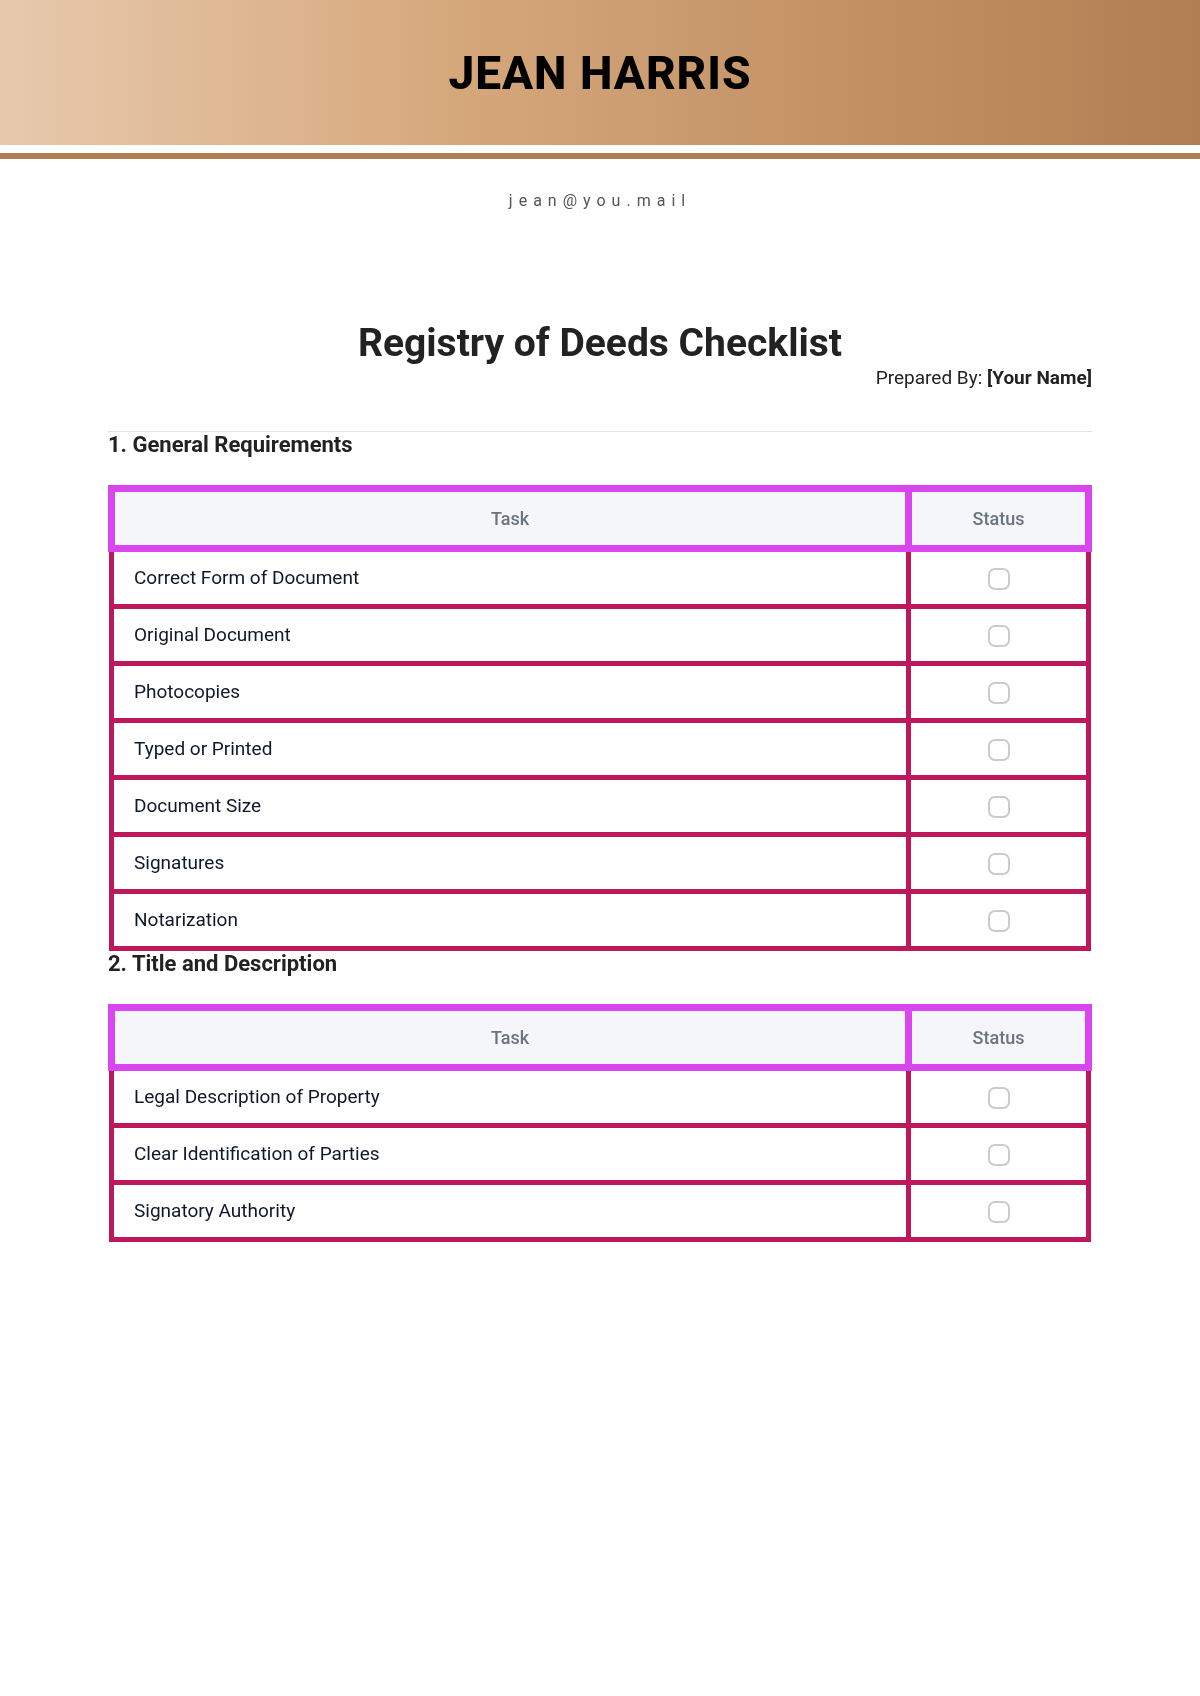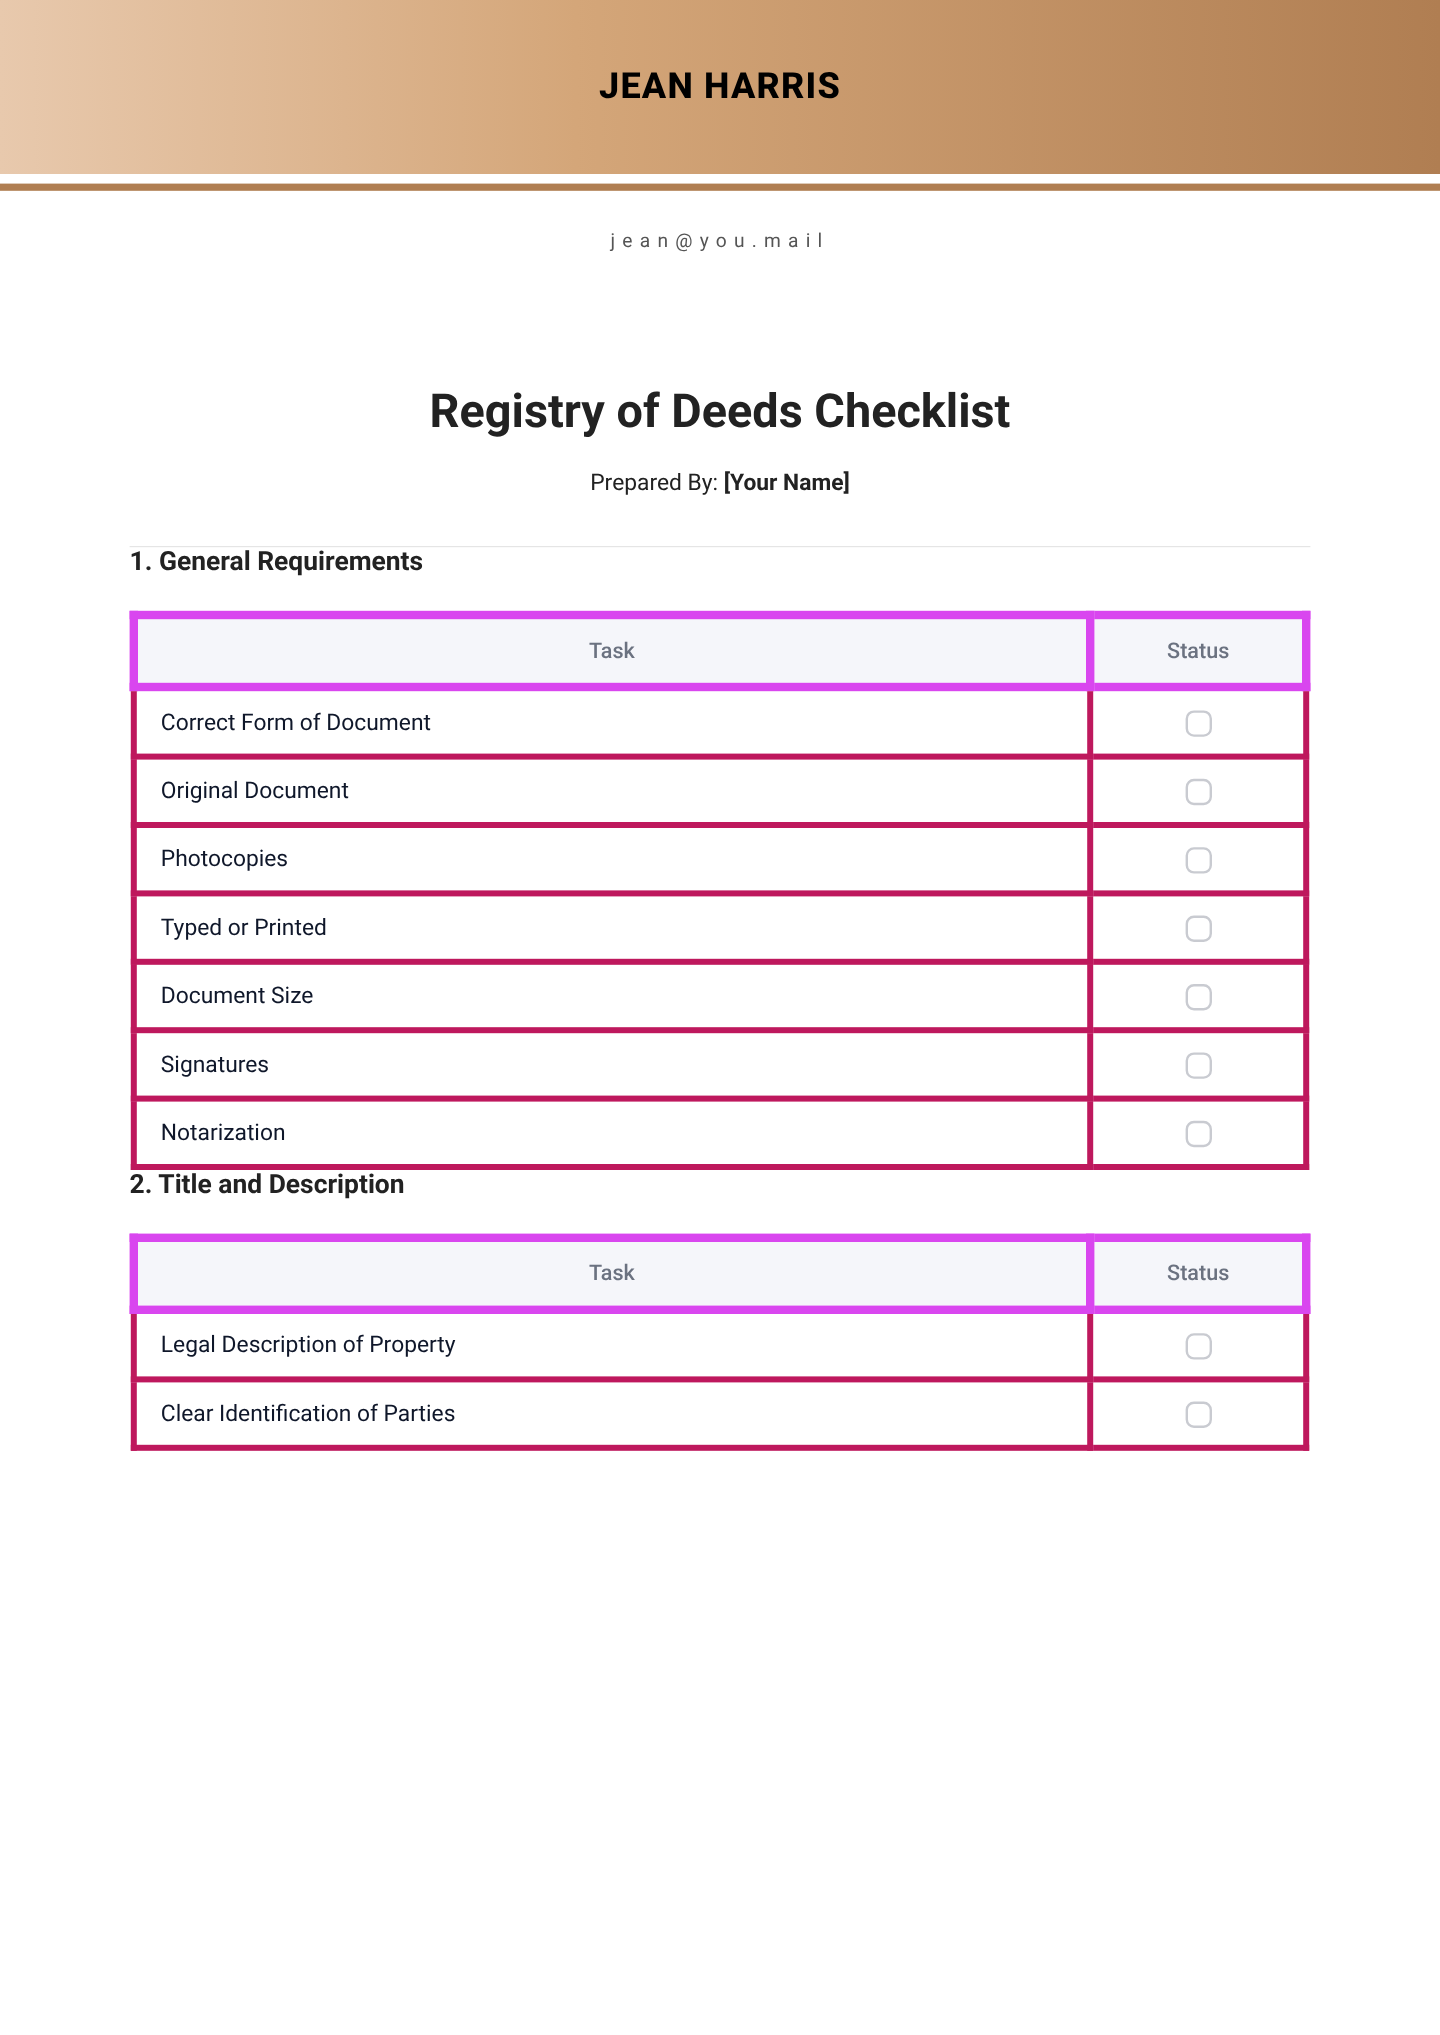--- a/index.html
+++ b/index.html
@@ -16,21 +16,21 @@
     }
     .header-banner {
       width: 100%;
       height: 145px;
       background: linear-gradient(90deg, #e8c9ad 0%, #d4a679 40%, #b07e52 100%);
       display: flex;
       align-items: center;
       justify-content: center;
     }
     .header-name {
-      font-size: 30px;
+      font-size: 46px;
       font-weight: 800;
       color: #000;
       letter-spacing: 1px;
     }
     .accent-bar {
       width: 100%;
       height: 6px;
       background: #b07e52;
       margin-top: 8px;
     }
@@ -45,24 +45,23 @@
       padding: 0 108px;
     }
     .doc-title {
       text-align: center;
       font-size: 39px;
       font-weight: 700;
       color: #222;
       margin-top: 110px;
     }
     .prepared-by {
-      text-align: center;
+      text-align: right;
       font-size: 19px;
       color: #222;
-      margin-top: 24px;
     }
     .prepared-by .placeholder {
       font-weight: 700;
     }
     .divider {
       width: 100%;
       height: 1px;
       background: #e5e5e5;
       margin-top: 42px;
     }
@@ -184,16 +183,20 @@
     </thead>
     <tbody>
       <tr>
         <td class="task-cell">Legal Description of Property</td>
         <td class="status-cell"><span class="checkbox"></span></td>
       </tr>
       <tr>
         <td class="task-cell">Clear Identification of Parties</td>
         <td class="status-cell"><span class="checkbox"></span></td>
       </tr>
+      <tr>
+        <td class="task-cell">Signatory Authority</td>
+        <td class="status-cell"><span class="checkbox"></span></td>
+      </tr>
     </tbody>
   </table>
 
 </div>
 
 </body></html>

